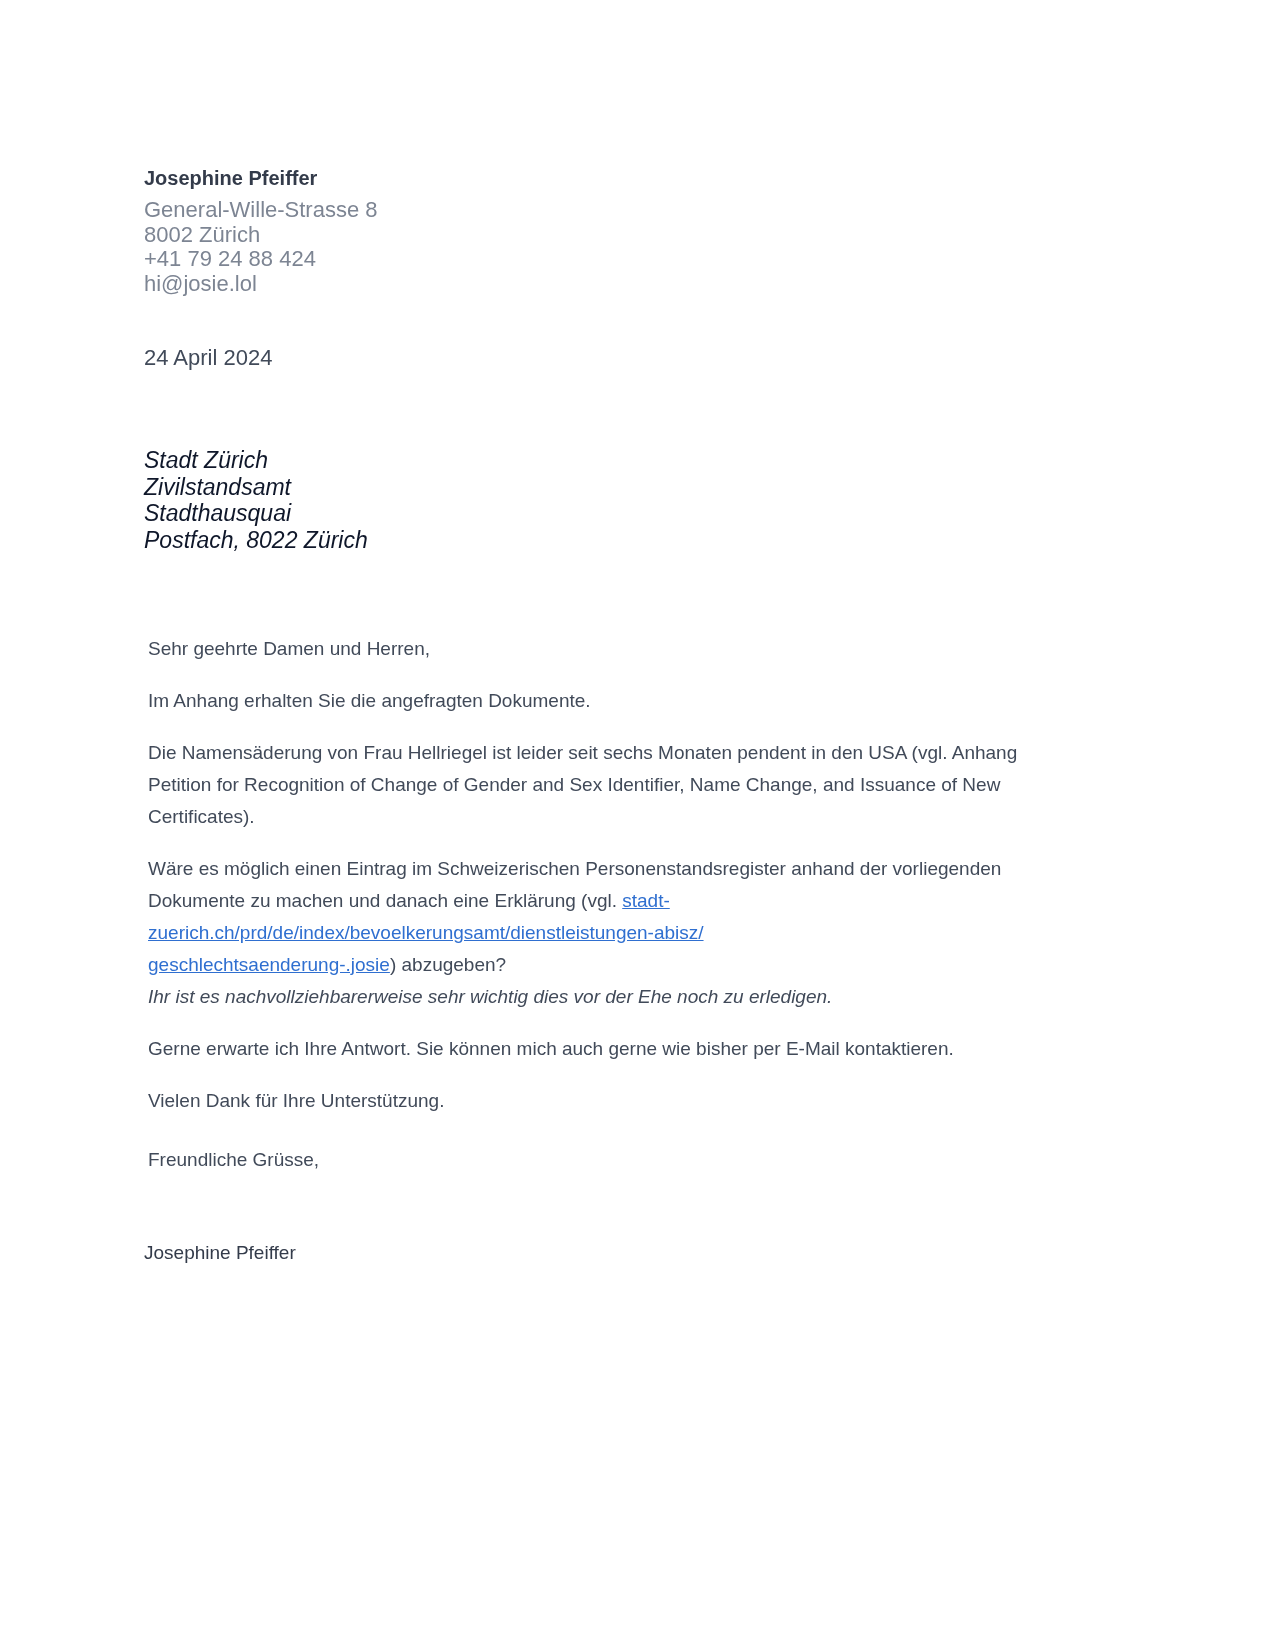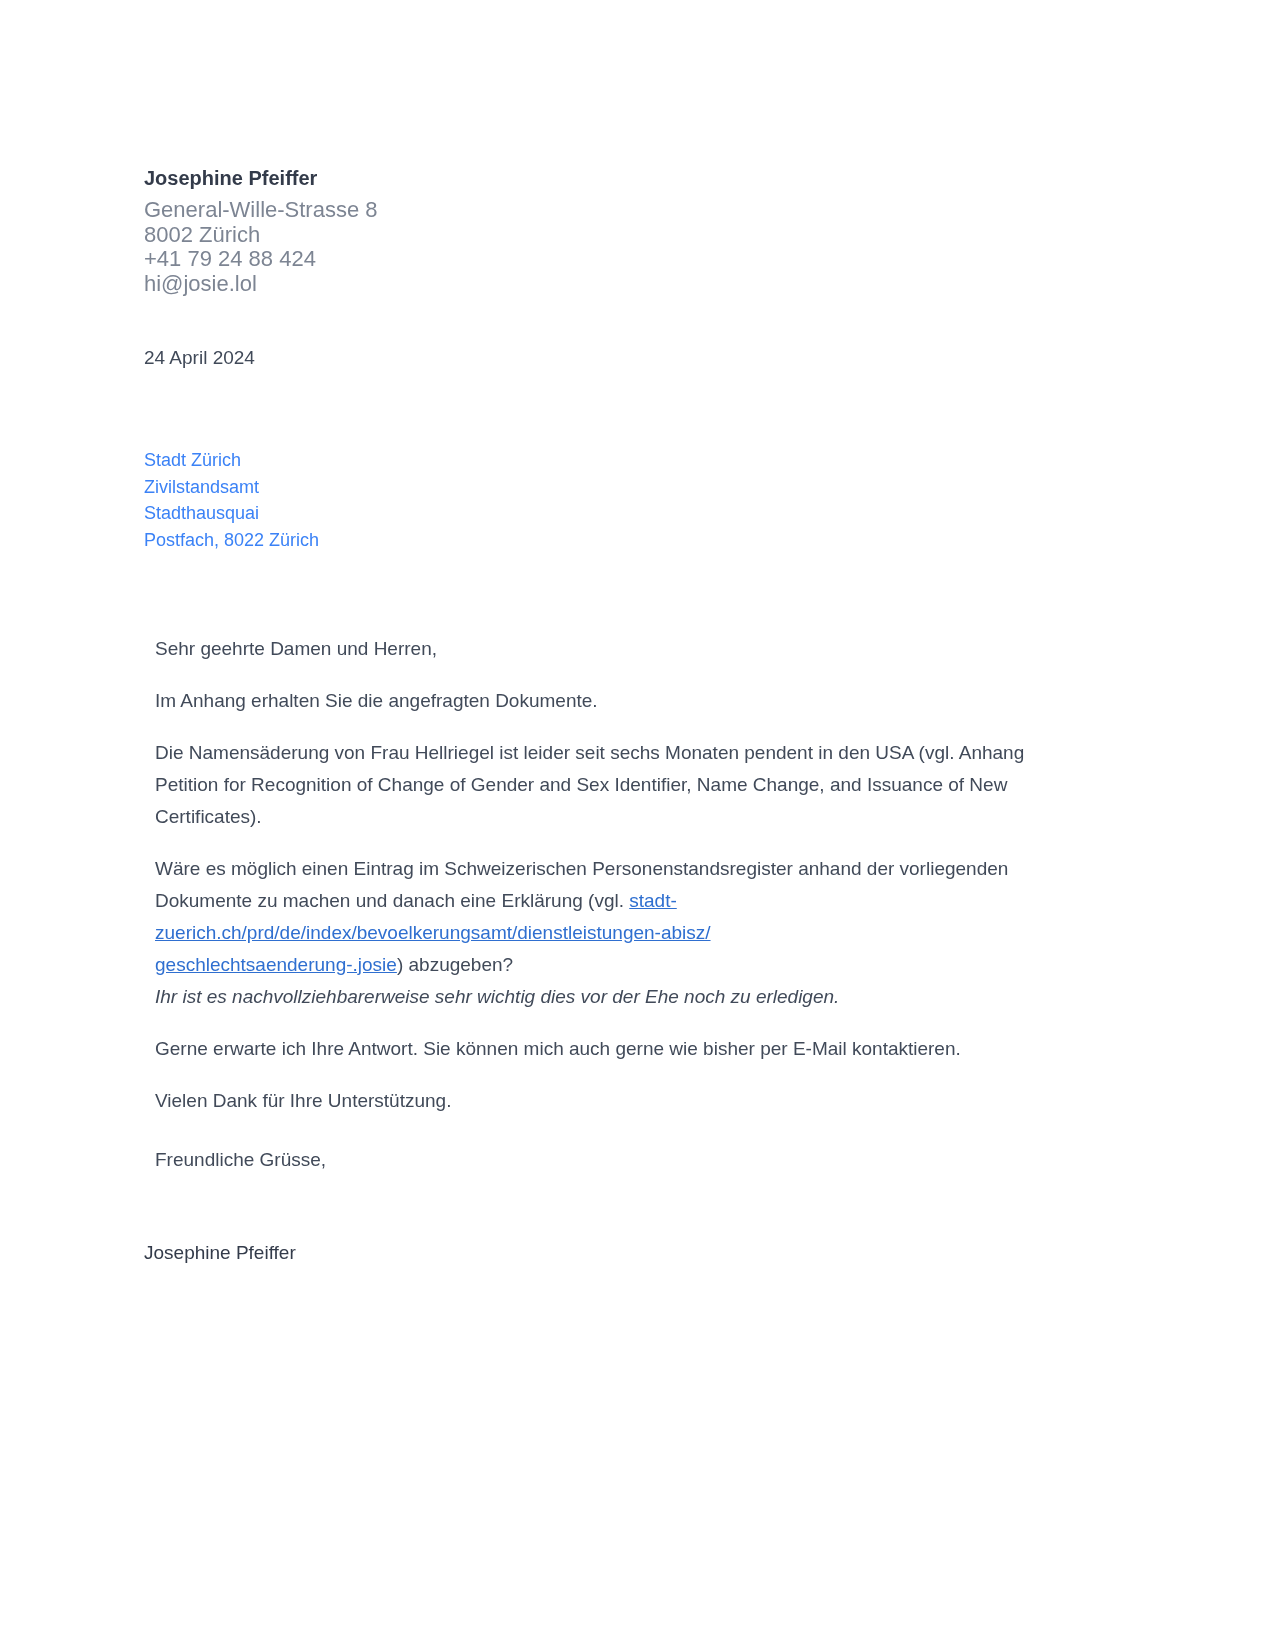--- a/index.html
+++ b/index.html
@@ -27,40 +27,41 @@
     color: #333b4a;
     margin-bottom: 7px;
   }
   .sender-line {
     font-size: 22px;
     line-height: 24.5px;
     color: #7d8593;
   }
   .date-line {
     margin-top: 49px;
-    font-size: 19px;
+    font-size: 22px;
     line-height: 26px;
     color: #414a59;
   }
   .recipient-block {
     margin-top: 76px;
   }
   .recipient-line {
-    font-size: 18px;
+    font-size: 23px;
     line-height: 26.5px;
-    color: #3b82f6;
+    color: #0f172a;
+    font-style: italic;
   }
   .body-block {
     margin-top: 80px;
   }
   .paragraph {
     font-size: 19px;
     line-height: 32px;
     color: #414a59;
-    margin: 0 0 20px 11px;
+    margin: 0 0 20px 4px;
   }
   .paragraph .inner-line {
     display: block;
     font-style: italic;
   }
   a.letter-link {
     color: #2f6fd0;
     text-decoration: underline;
     cursor: pointer;
     word-break: keep-all;

